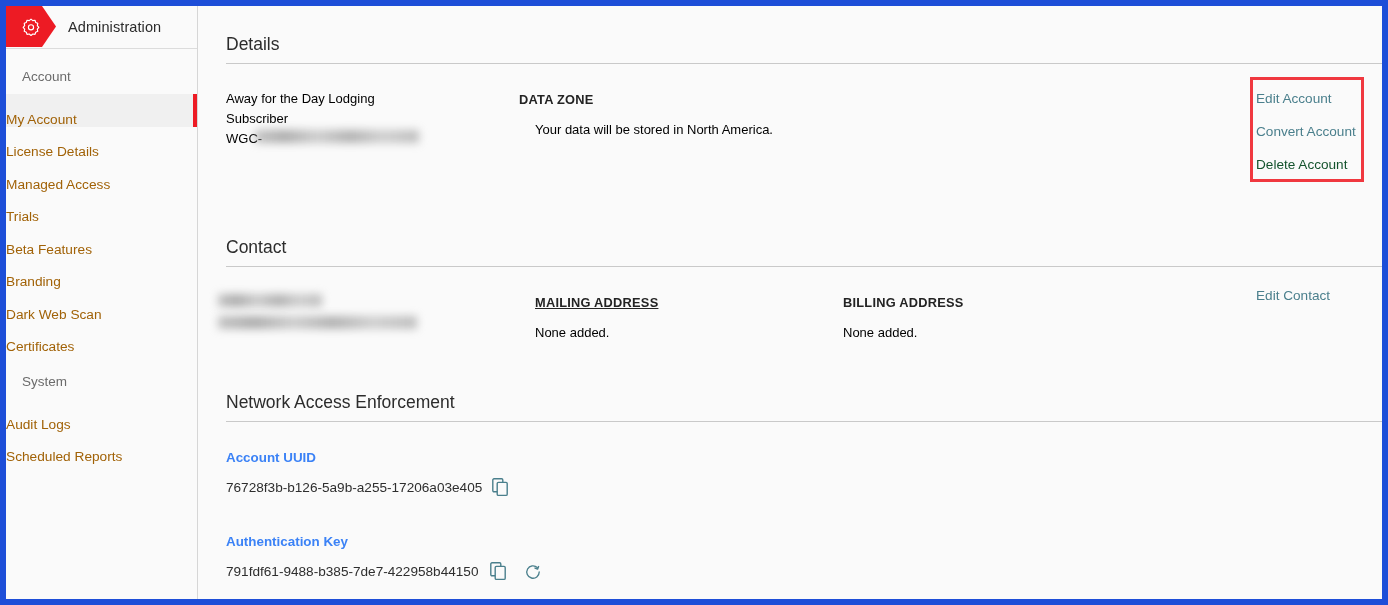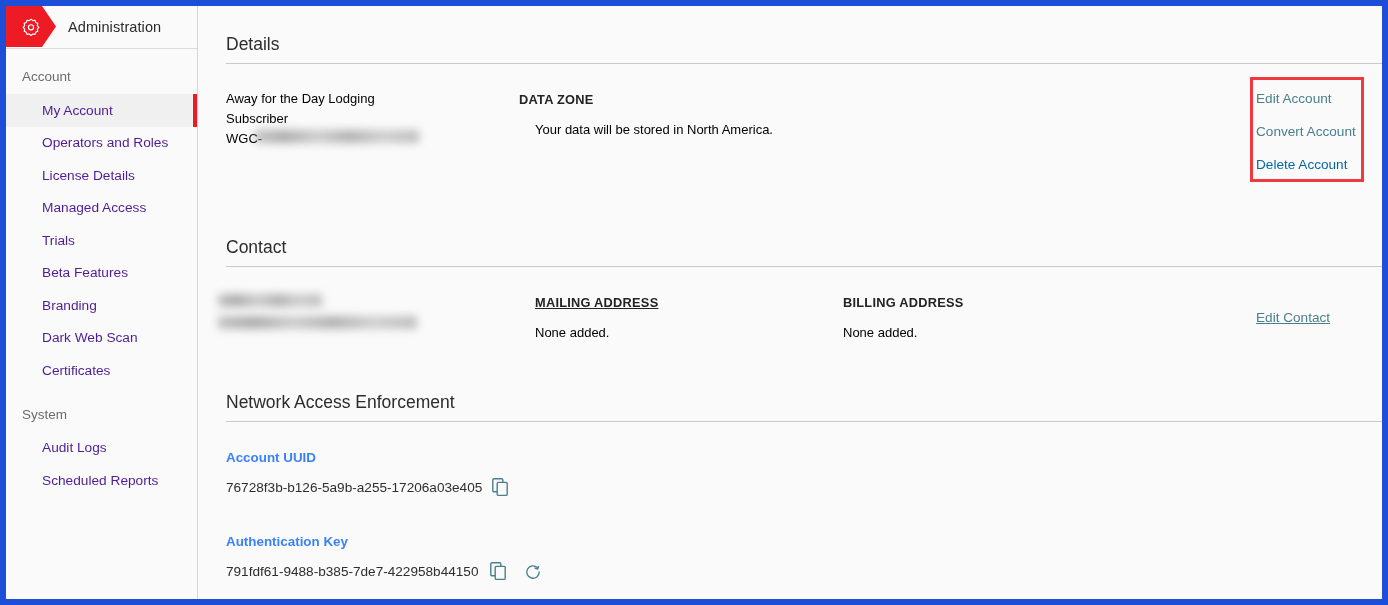--- a/index.html
+++ b/index.html
@@ -45,24 +45,23 @@
     letter-spacing: .1px;
   }
   .nav-group-label {
     font-size: 13.5px;
     color: #6b6b6b;
     padding: 20px 0 10px 16px;
   }
   .nav-item {
     position: relative;
     height: 32.5px;
-    display: flex; align-items: center;
-    padding-left: 36px;
+    display: flex; align-items: flex-end;
     font-size: 13.7px;
-    color: #4c1d95;
+    color: #a16207;
     cursor: pointer;
     white-space: nowrap;
   }
   .nav-item.active {
     background: #f0f0f0;
   }
   .nav-item.active:after {
     content: "";
     position: absolute; right: 0; top: 0; bottom: 0;
     width: 4px; background: #ed1b24;
@@ -114,21 +113,21 @@
     color: #2e2e2e;
     white-space: nowrap;
   }
   .link {
     position: absolute;
     font-size: 13.6px;
     color: #4a7f8c;
     cursor: pointer;
     white-space: nowrap;
   }
-  .link.danger { color: #0369a1; }
+  .link.danger { color: #14532d; }
 
   
   .redact {
     position: absolute;
     background: linear-gradient(90deg,
       rgba(150,150,150,.55) 0%, rgba(120,120,120,.6) 18%,
       rgba(160,160,160,.5) 38%, rgba(125,125,125,.58) 58%,
       rgba(165,165,165,.5) 78%, rgba(140,140,140,.55) 100%);
     filter: blur(4px);
     border-radius: 2px;
@@ -167,23 +166,20 @@
       </div>
       <div id="brand-title">Administration</div>
     </div>
 
     <div class="nav-group-label">Account</div>
 
     <div class="nav-item active">
       <span>My Account</span>
     </div>
     <div class="nav-item">
-      <span>Operators and Roles</span>
-    </div>
-    <div class="nav-item">
       <span>License Details</span>
     </div>
     <div class="nav-item">
       <span>Managed Access</span>
     </div>
     <div class="nav-item">
       <span>Trials</span>
     </div>
     <div class="nav-item">
       <span>Beta Features</span>
@@ -232,21 +228,21 @@
 
     <div class="redact" style="left:20px; top:288px; width:104px; height:13px;"></div>
     <div class="redact" style="left:20px; top:310px; width:199px; height:13px;"></div>
 
     <div class="label-caps" style="left:337px; top:289px;text-decoration:underline;">MAILING ADDRESS</div>
     <div class="body-text" style="left:337px; top:319px;">None added.</div>
 
     <div class="label-caps" style="left:645px; top:289px;">BILLING ADDRESS</div>
     <div class="body-text" style="left:645px; top:319px;">None added.</div>
 
-    <div class="link" style="left:1058px; top:304px;text-decoration:underline;">Edit Contact</div>
+    <div class="link" style="left:1058px; top:282px;">Edit Contact</div>
 
     <div class="section-title" style="left:28px; top:386px;text-align:center;">Network Access Enforcement</div>
     <div class="section-rule" style="left:28px; top:415px; width:1160px;"></div>
 
     <div class="field-label" style="left:28px; top:444px;">Account UUID</div>
     <div class="mono-value" style="left:28px; top:474px;">76728f3b-b126-5a9b-a255-17206a03e405</div>
 
     <div class="icon-btn" style="left:294px; top:472px;">
       <svg width="17" height="19" viewBox="0 0 17 19" aria-hidden="true">
         <rect x="0.8" y="0.8" width="10" height="13" rx="1.2" fill="none" stroke="#4a7f8c" stroke-width="1.4"></rect>

